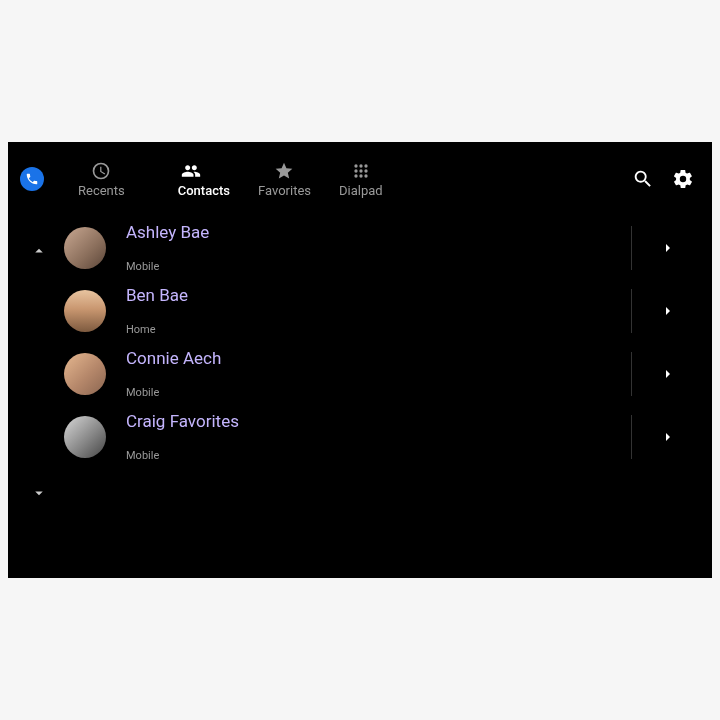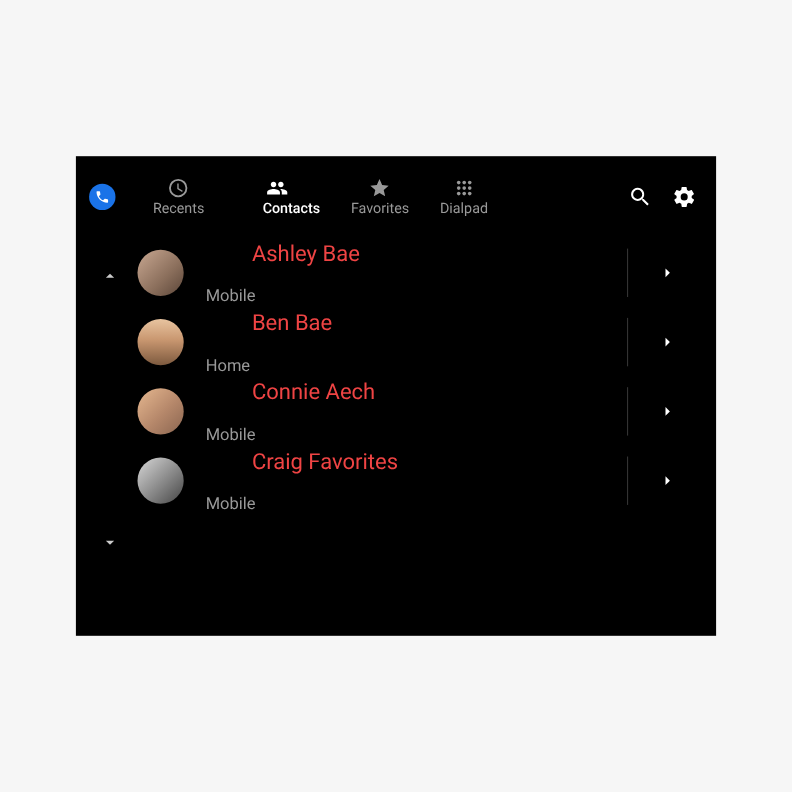--- a/index.html
+++ b/index.html
@@ -10,21 +10,21 @@
   body {
     width: 720px;
     height: 720px;
     background: #f6f6f6;
     font-family: Roboto, Arial, sans-serif;
     display: flex;
     align-items: center;
     justify-content: center;
   }
   .device {
-    width: 582px;
+    width: 704px;
     height: 436px;
     background: #000;
     position: relative;
     overflow: hidden;
   }
   .header {
     display: flex;
     align-items: center;
     height: 74px;
     padding: 0 18px 0 12px;
@@ -125,29 +125,28 @@
   .av3 { background: linear-gradient(135deg,#f0d9c8 0%,#d4a888 50%,#a8826a 100%); }
   .av4 { background: linear-gradient(135deg,#e6b890 0%,#b5876a 55%,#8a6550 100%); }
   .av5 { background: linear-gradient(135deg,#d8d8d8 0%,#888 55%,#444 100%); }
   .contact-info {
     flex: 1;
     display: flex;
     flex-direction: column;
     justify-content: center;
   }
   .contact-name {
-    color: #ef4444;
-    font-size: 20px;
+    color: #c4b5fd;
+    font-size: 17px;
     font-weight: 400;
     line-height: 1.2;
-    margin-left: 42px;
   }
   .contact-type {
     color: #999;
-    font-size: 15px;
+    font-size: 11px;
     margin-top: 18px;
   }
   .divider {
     width: 1px;
     height: 44px;
     background: #333;
     margin: 0 14px 0 10px;
   }
   .action {
     width: 44px;

